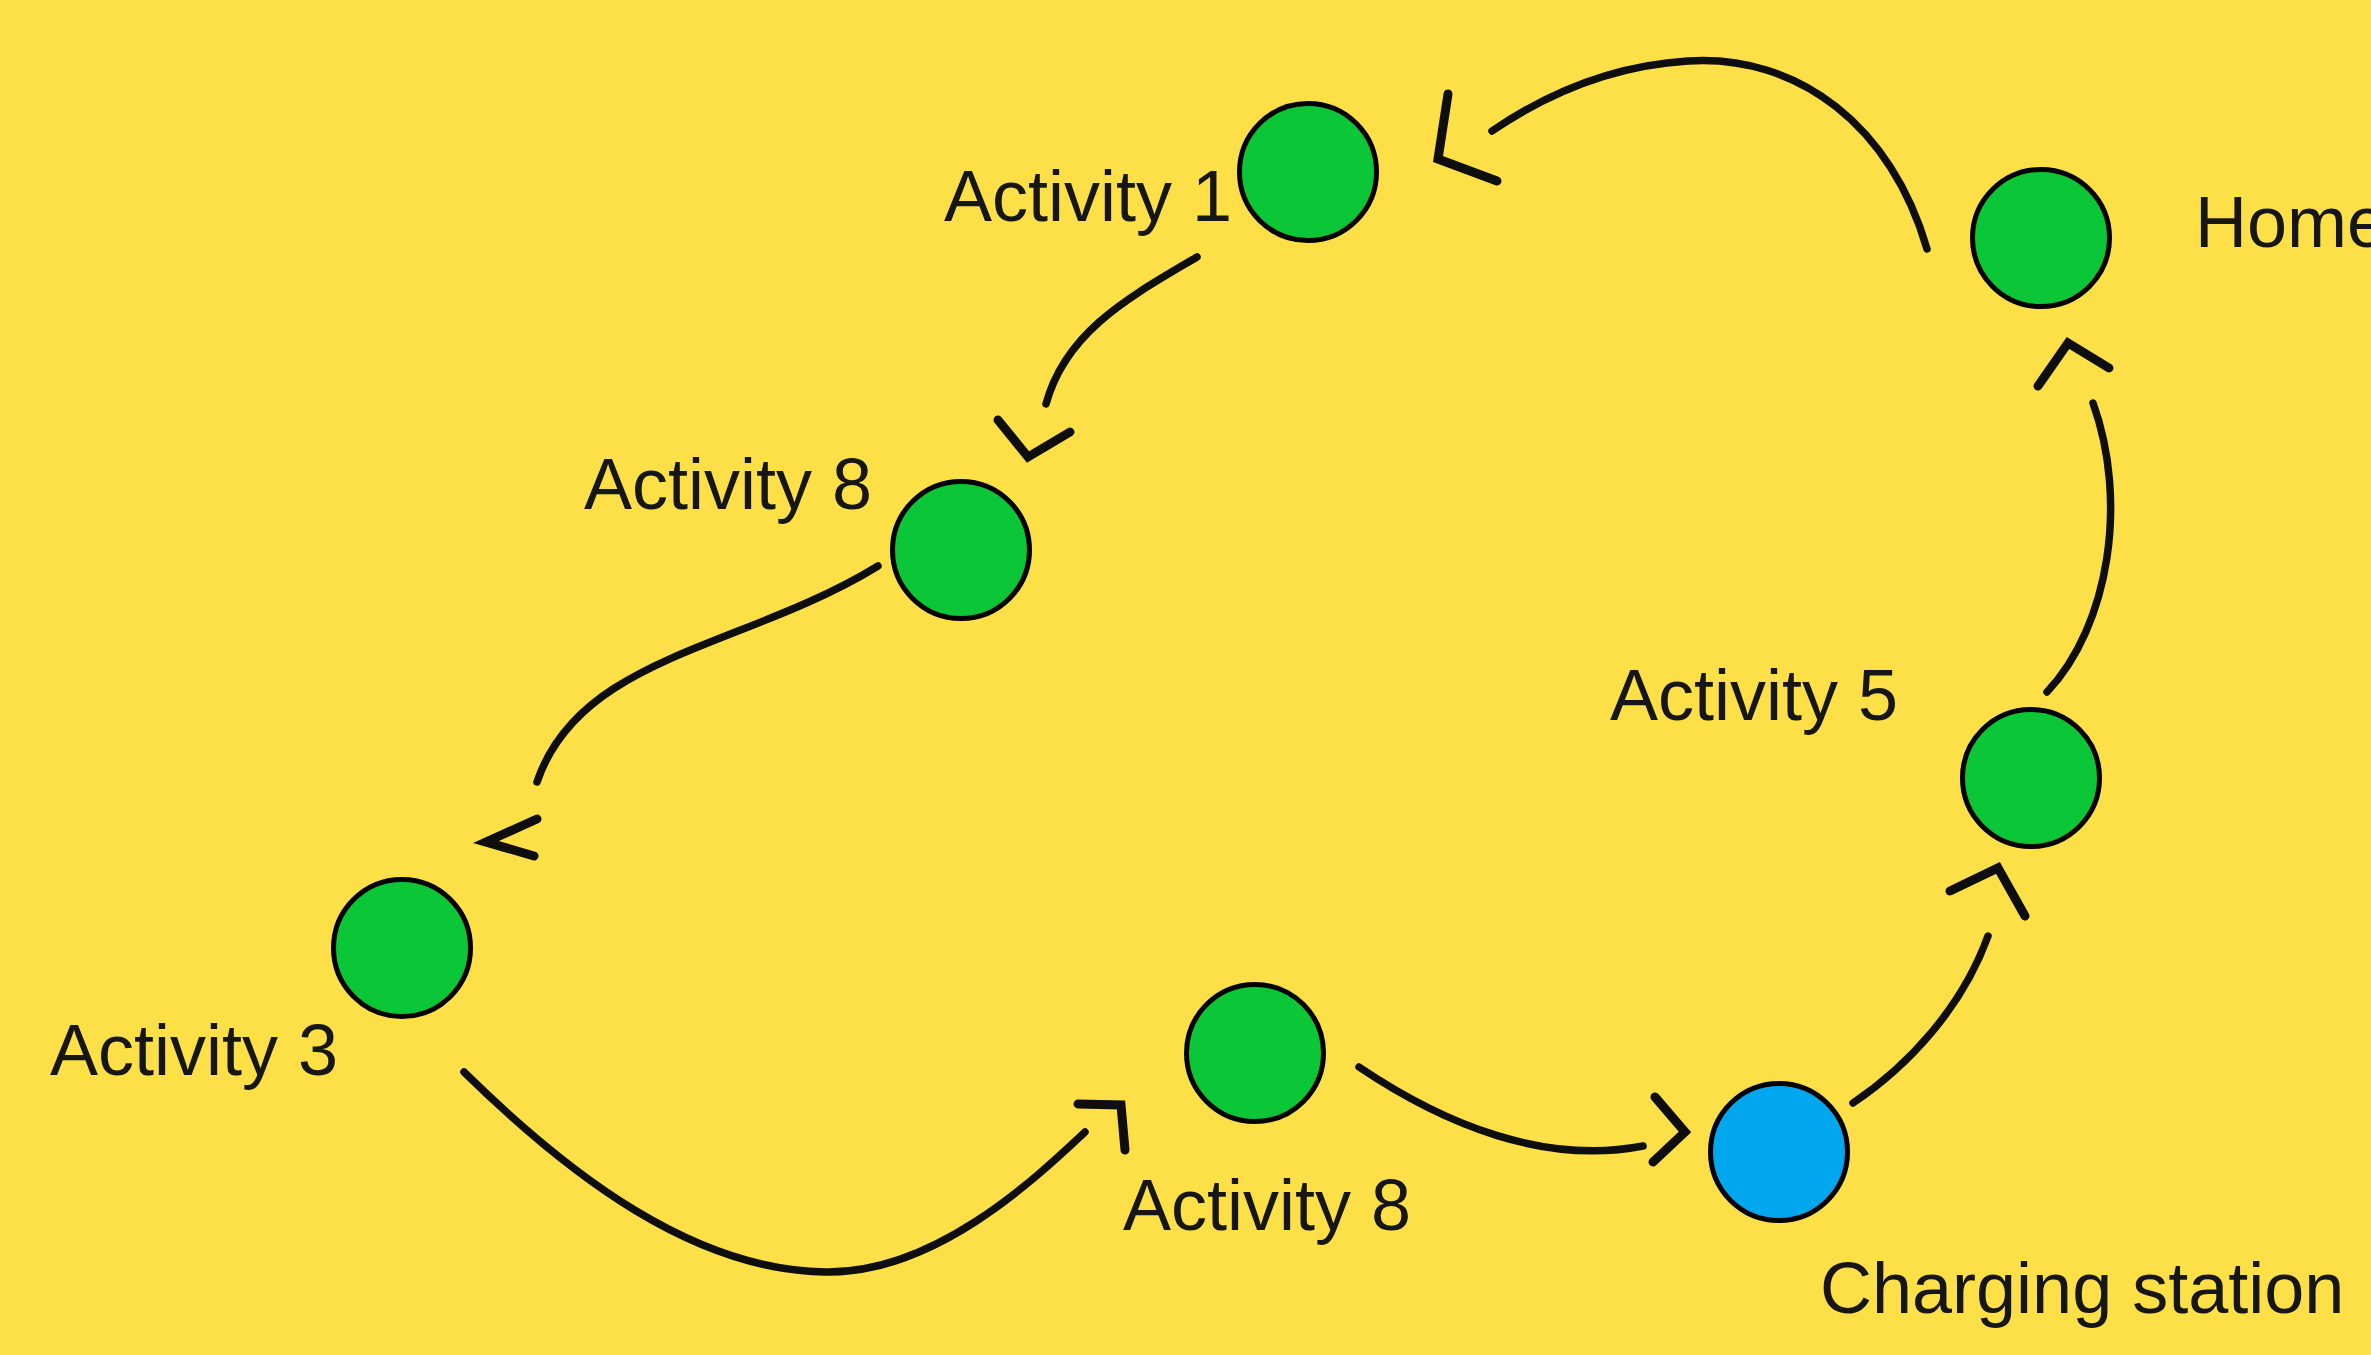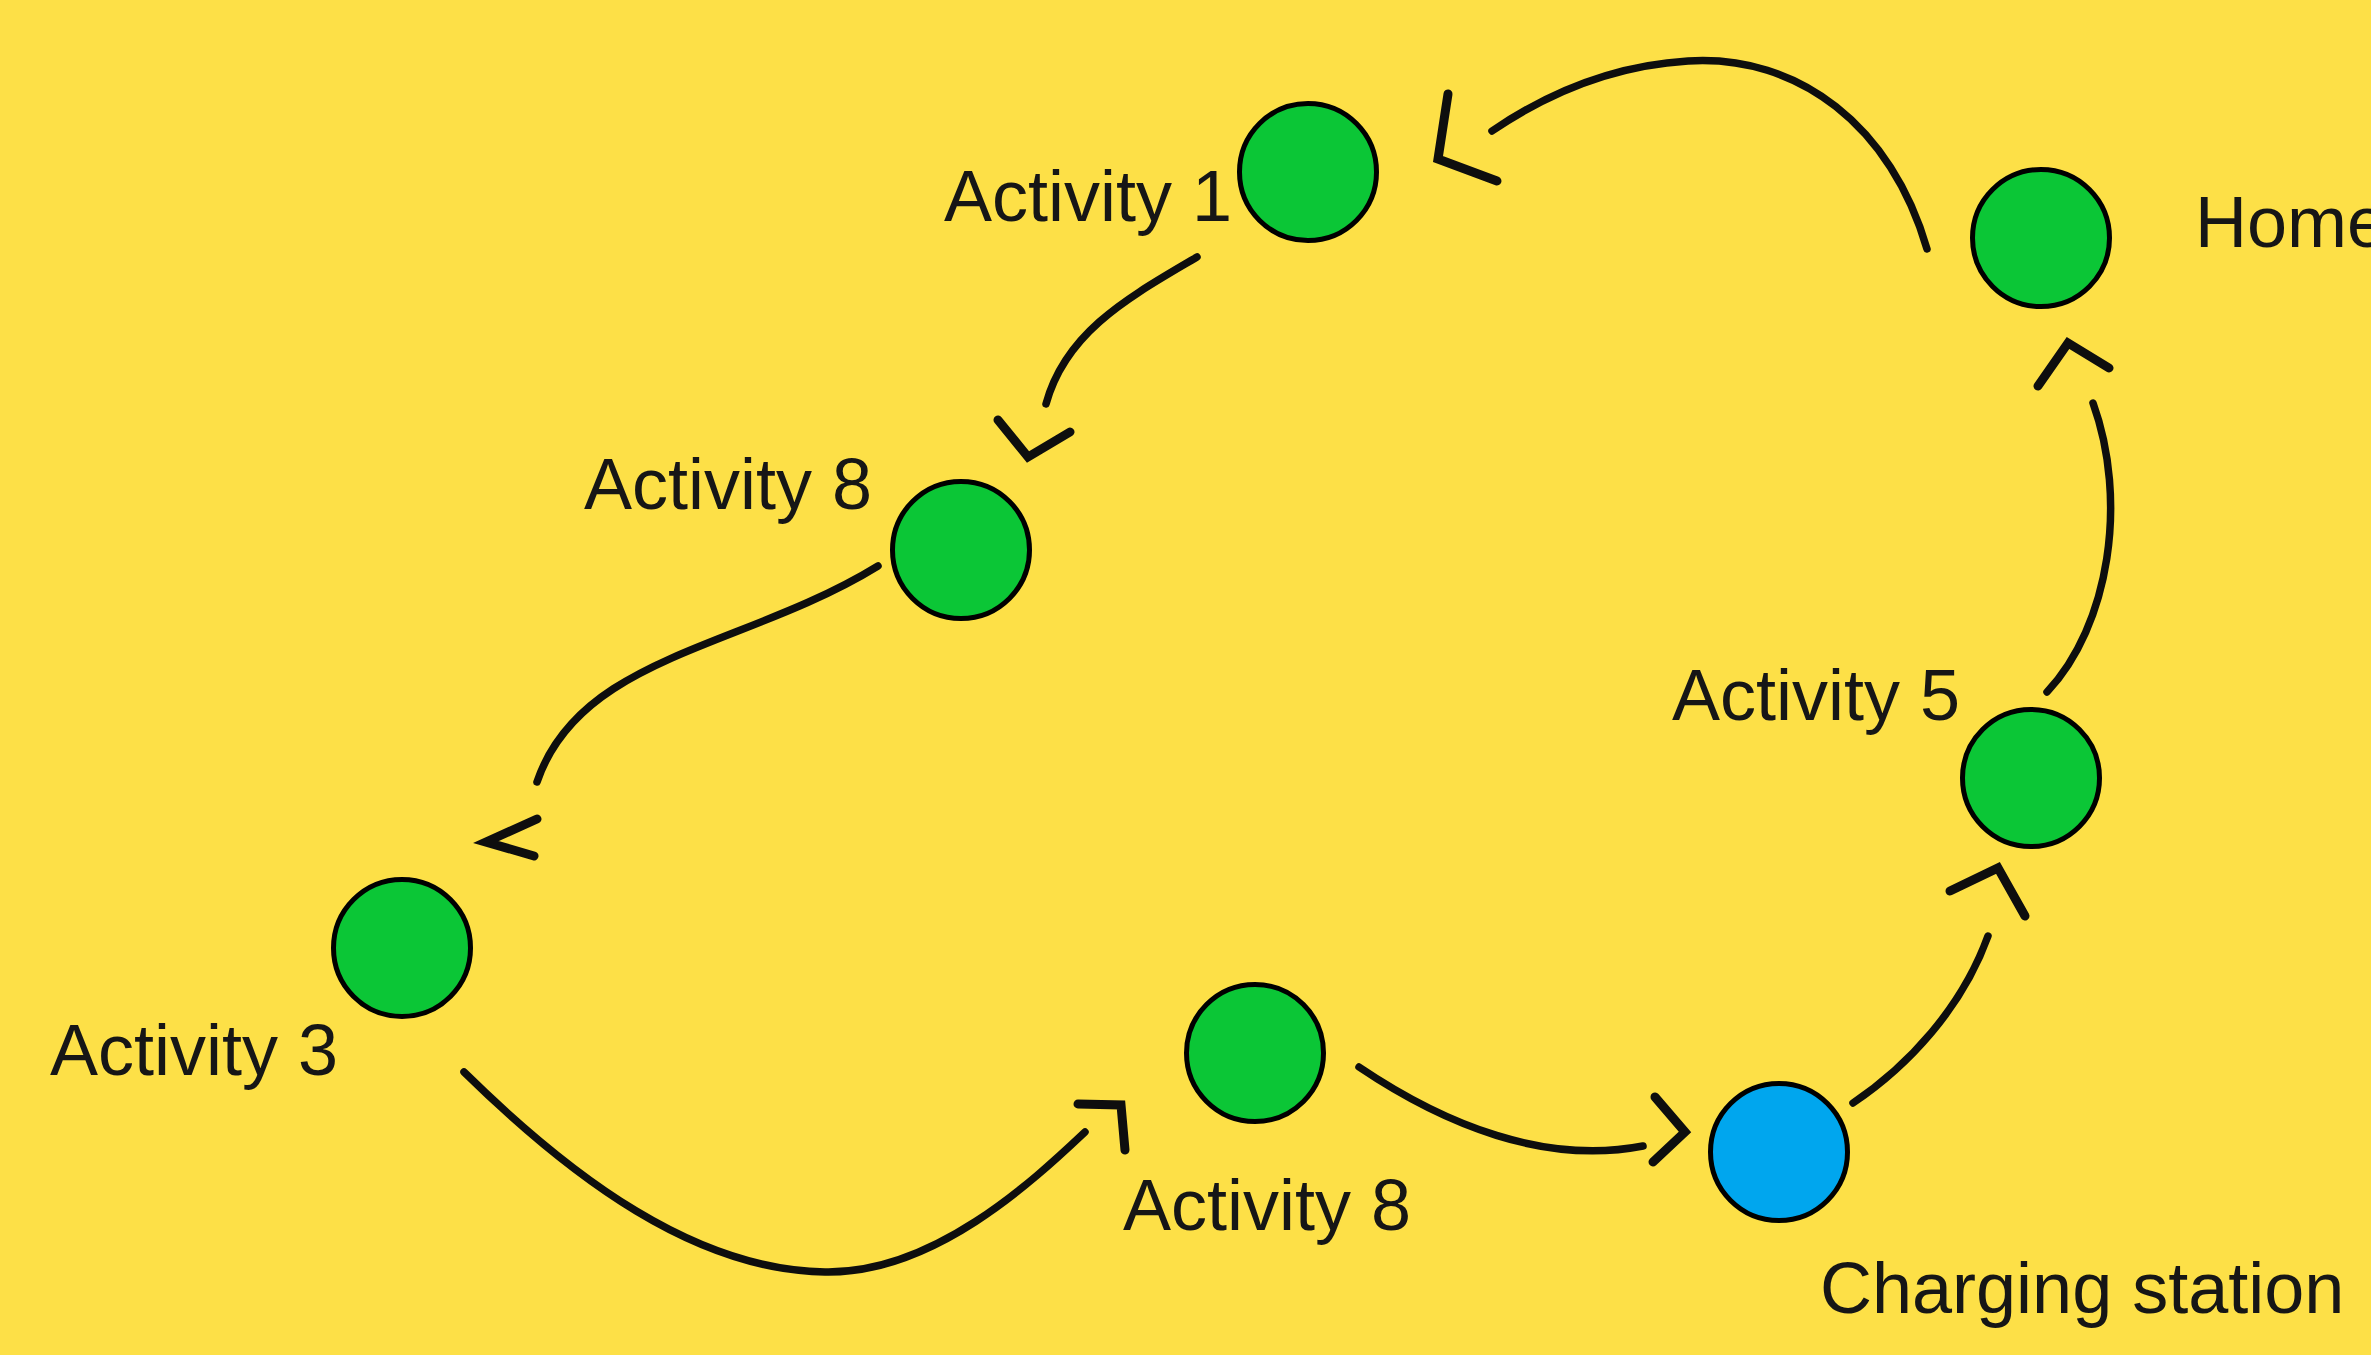--- a/index.html
+++ b/index.html
@@ -66,17 +66,17 @@
       <div class="node-label anchor-end" style="left: 1232px; top: 196px; color: rgb(22, 22, 22);">Activity 1</div>
       <div class="node" style="left: 890px; top: 479px; width: 142px; height: 142px; background: rgb(11, 198, 54); border-width: 5px;"></div>
       <div class="node-label anchor-end" style="left: 872px; top: 484px; color: rgb(22, 22, 22);">Activity 8</div>
       <div class="node" style="left: 331px; top: 877px; width: 142px; height: 142px; background: rgb(11, 198, 54); border-width: 5px;"></div>
       <div class="node-label anchor-start" style="left: 30px; top: 1050px; color: rgb(22, 22, 22); margin-left: 20px;">Activity 3</div>
       <div class="node" style="left: 1184px; top: 982px; width: 142px; height: 142px; background: rgb(11, 198, 54); border-width: 5px;"></div>
       <div class="node-label anchor-start" style="left: 1123px; top: 1205px; color: rgb(22, 22, 22);">Activity 8</div>
       <div class="node" style="left: 1708px; top: 1081px; width: 142px; height: 142px; background: rgb(0, 166, 238); border-width: 5px;"></div>
       <div class="node-label anchor-start" style="left: 1820px; top: 1288px; color: rgb(22, 22, 22);">Charging station</div>
       <div class="node" style="left: 1960px; top: 707px; width: 142px; height: 142px; background: rgb(11, 198, 54); border-width: 5px;"></div>
-      <div class="node-label anchor-end" style="left: 1960px; top: 695px; color: rgb(22, 22, 22);">Activity 5</div>
+      <div class="node-label anchor-end" style="left: 1898px; top: 695px; color: rgb(22, 22, 22);">Activity 5</div>
       <div class="node" style="left: 1970px; top: 167px; width: 142px; height: 142px; background: rgb(11, 198, 54); border-width: 5px;"></div>
       <div class="node-label anchor-start" style="left: 2147px; top: 222px; color: rgb(22, 22, 22); margin-left: 48px;">Home</div>
     </div>
 </div>
 
 </body></html>

